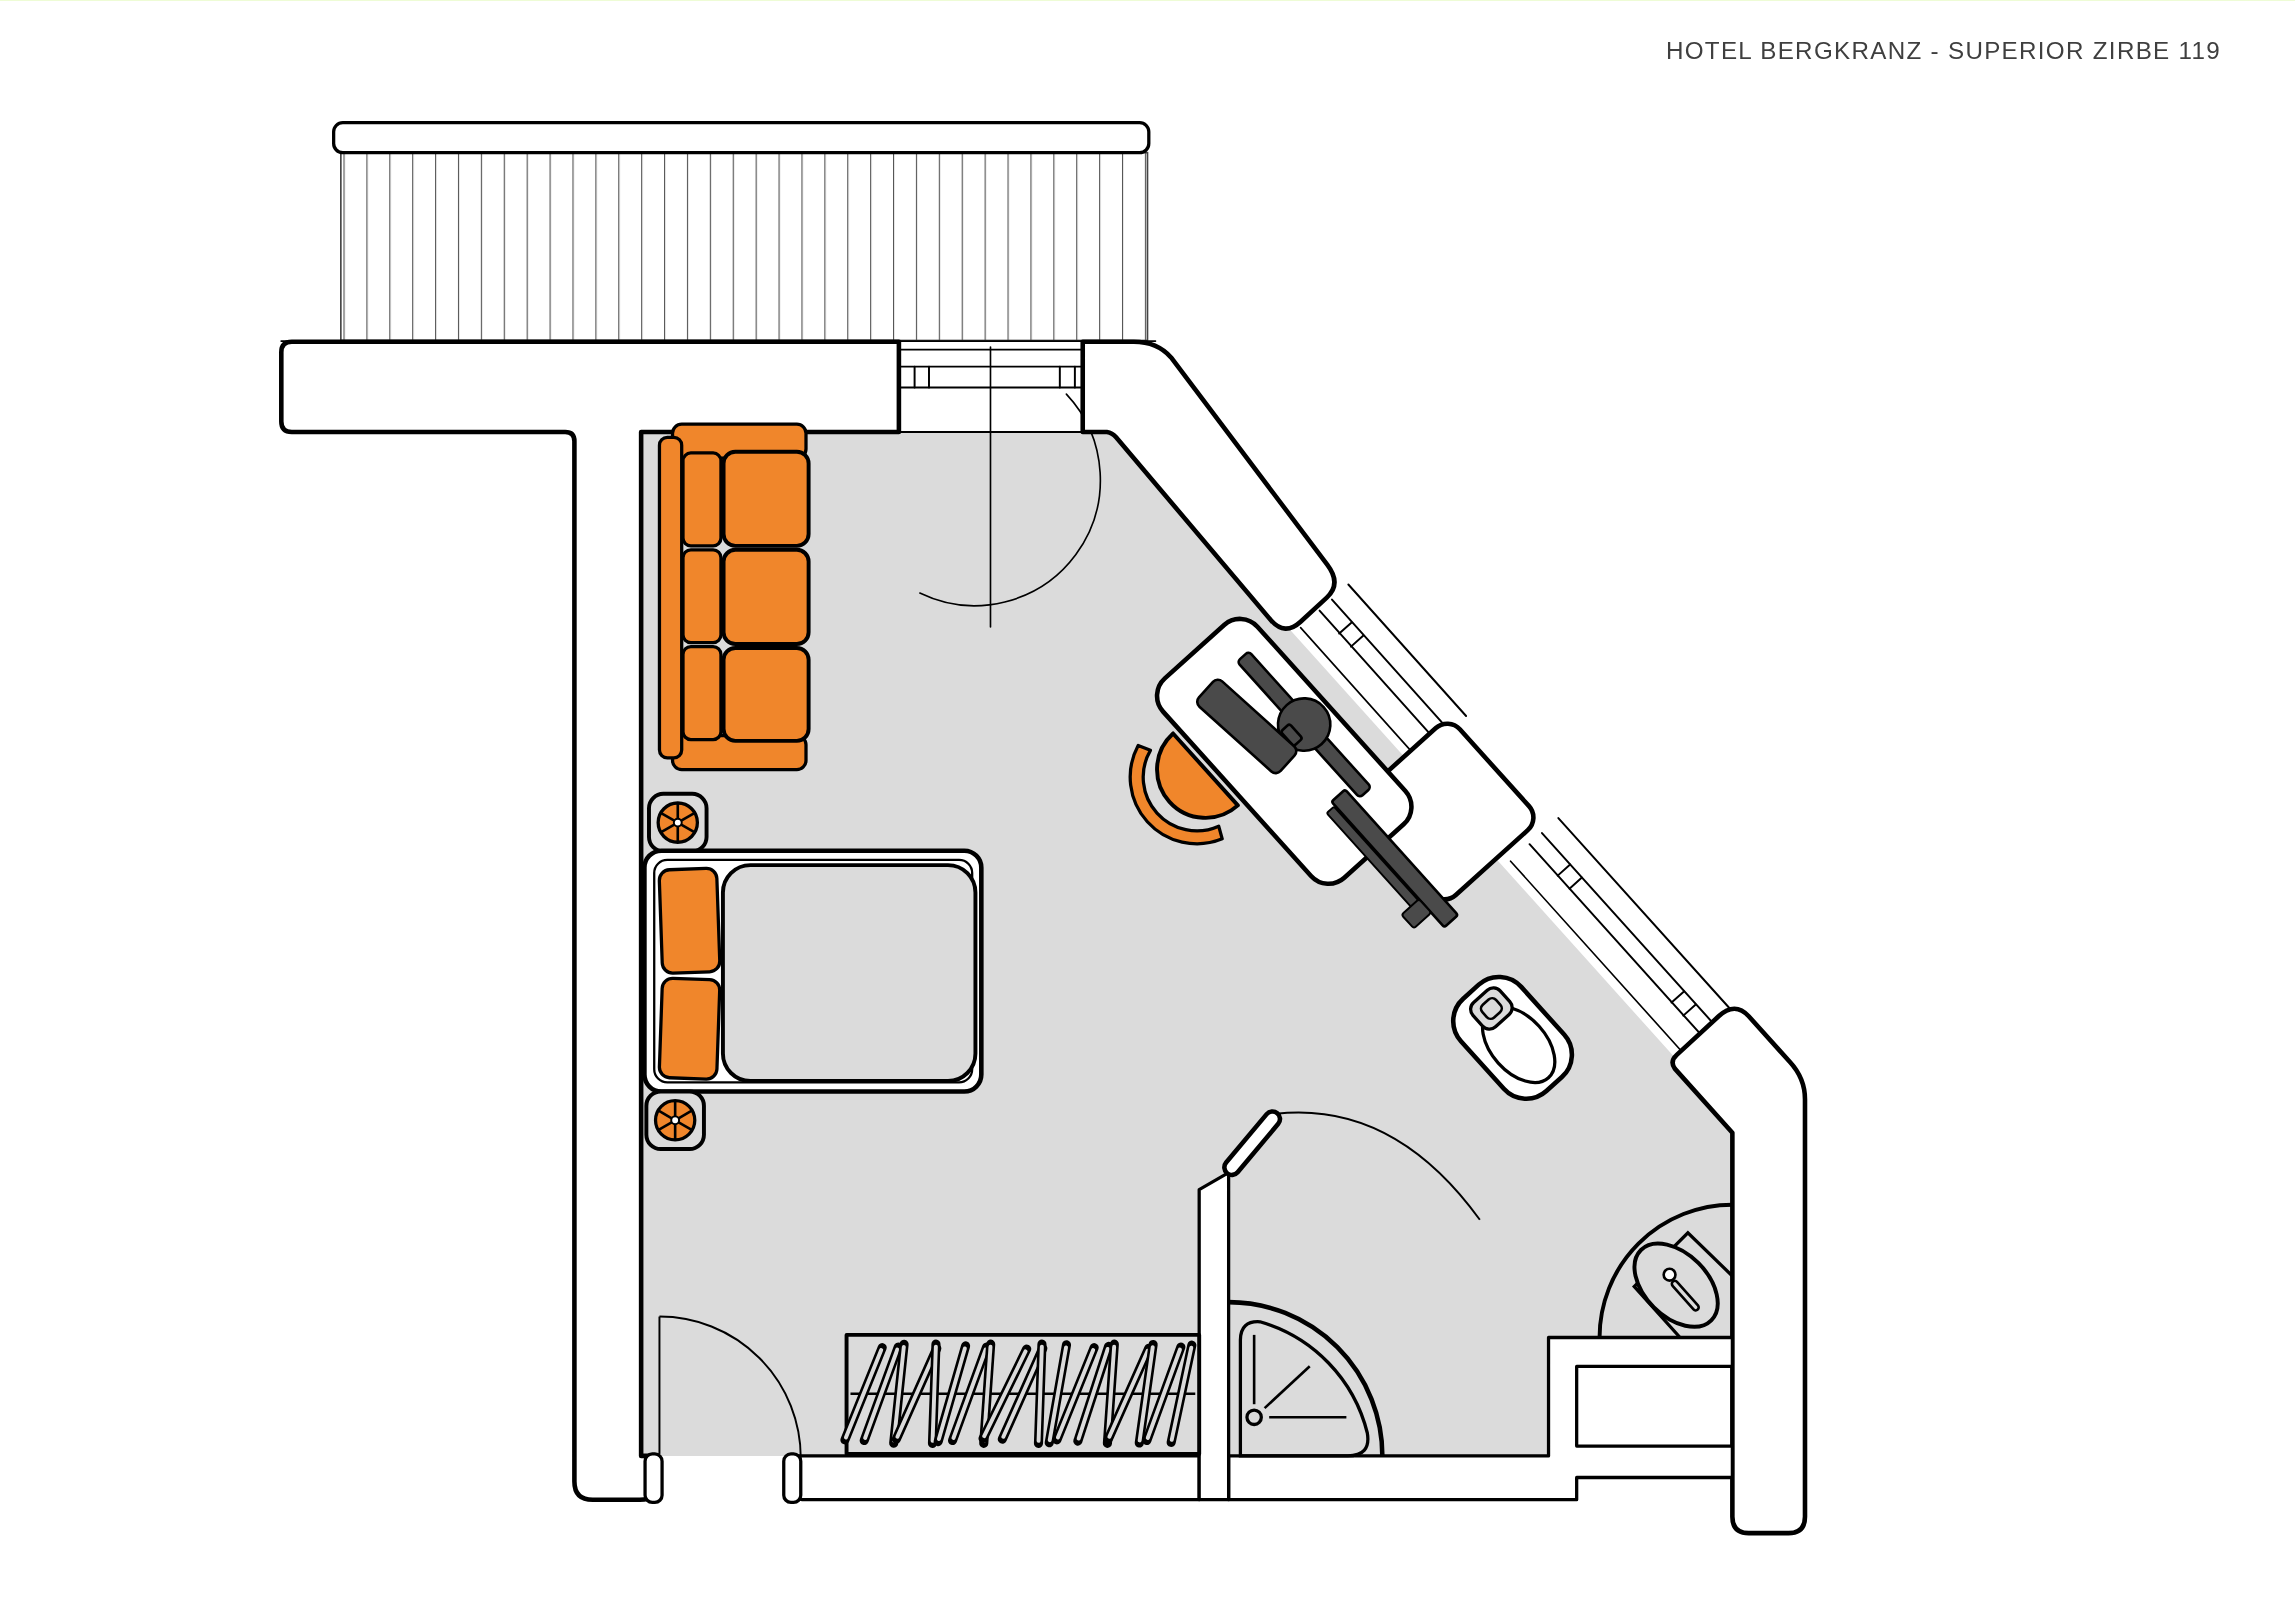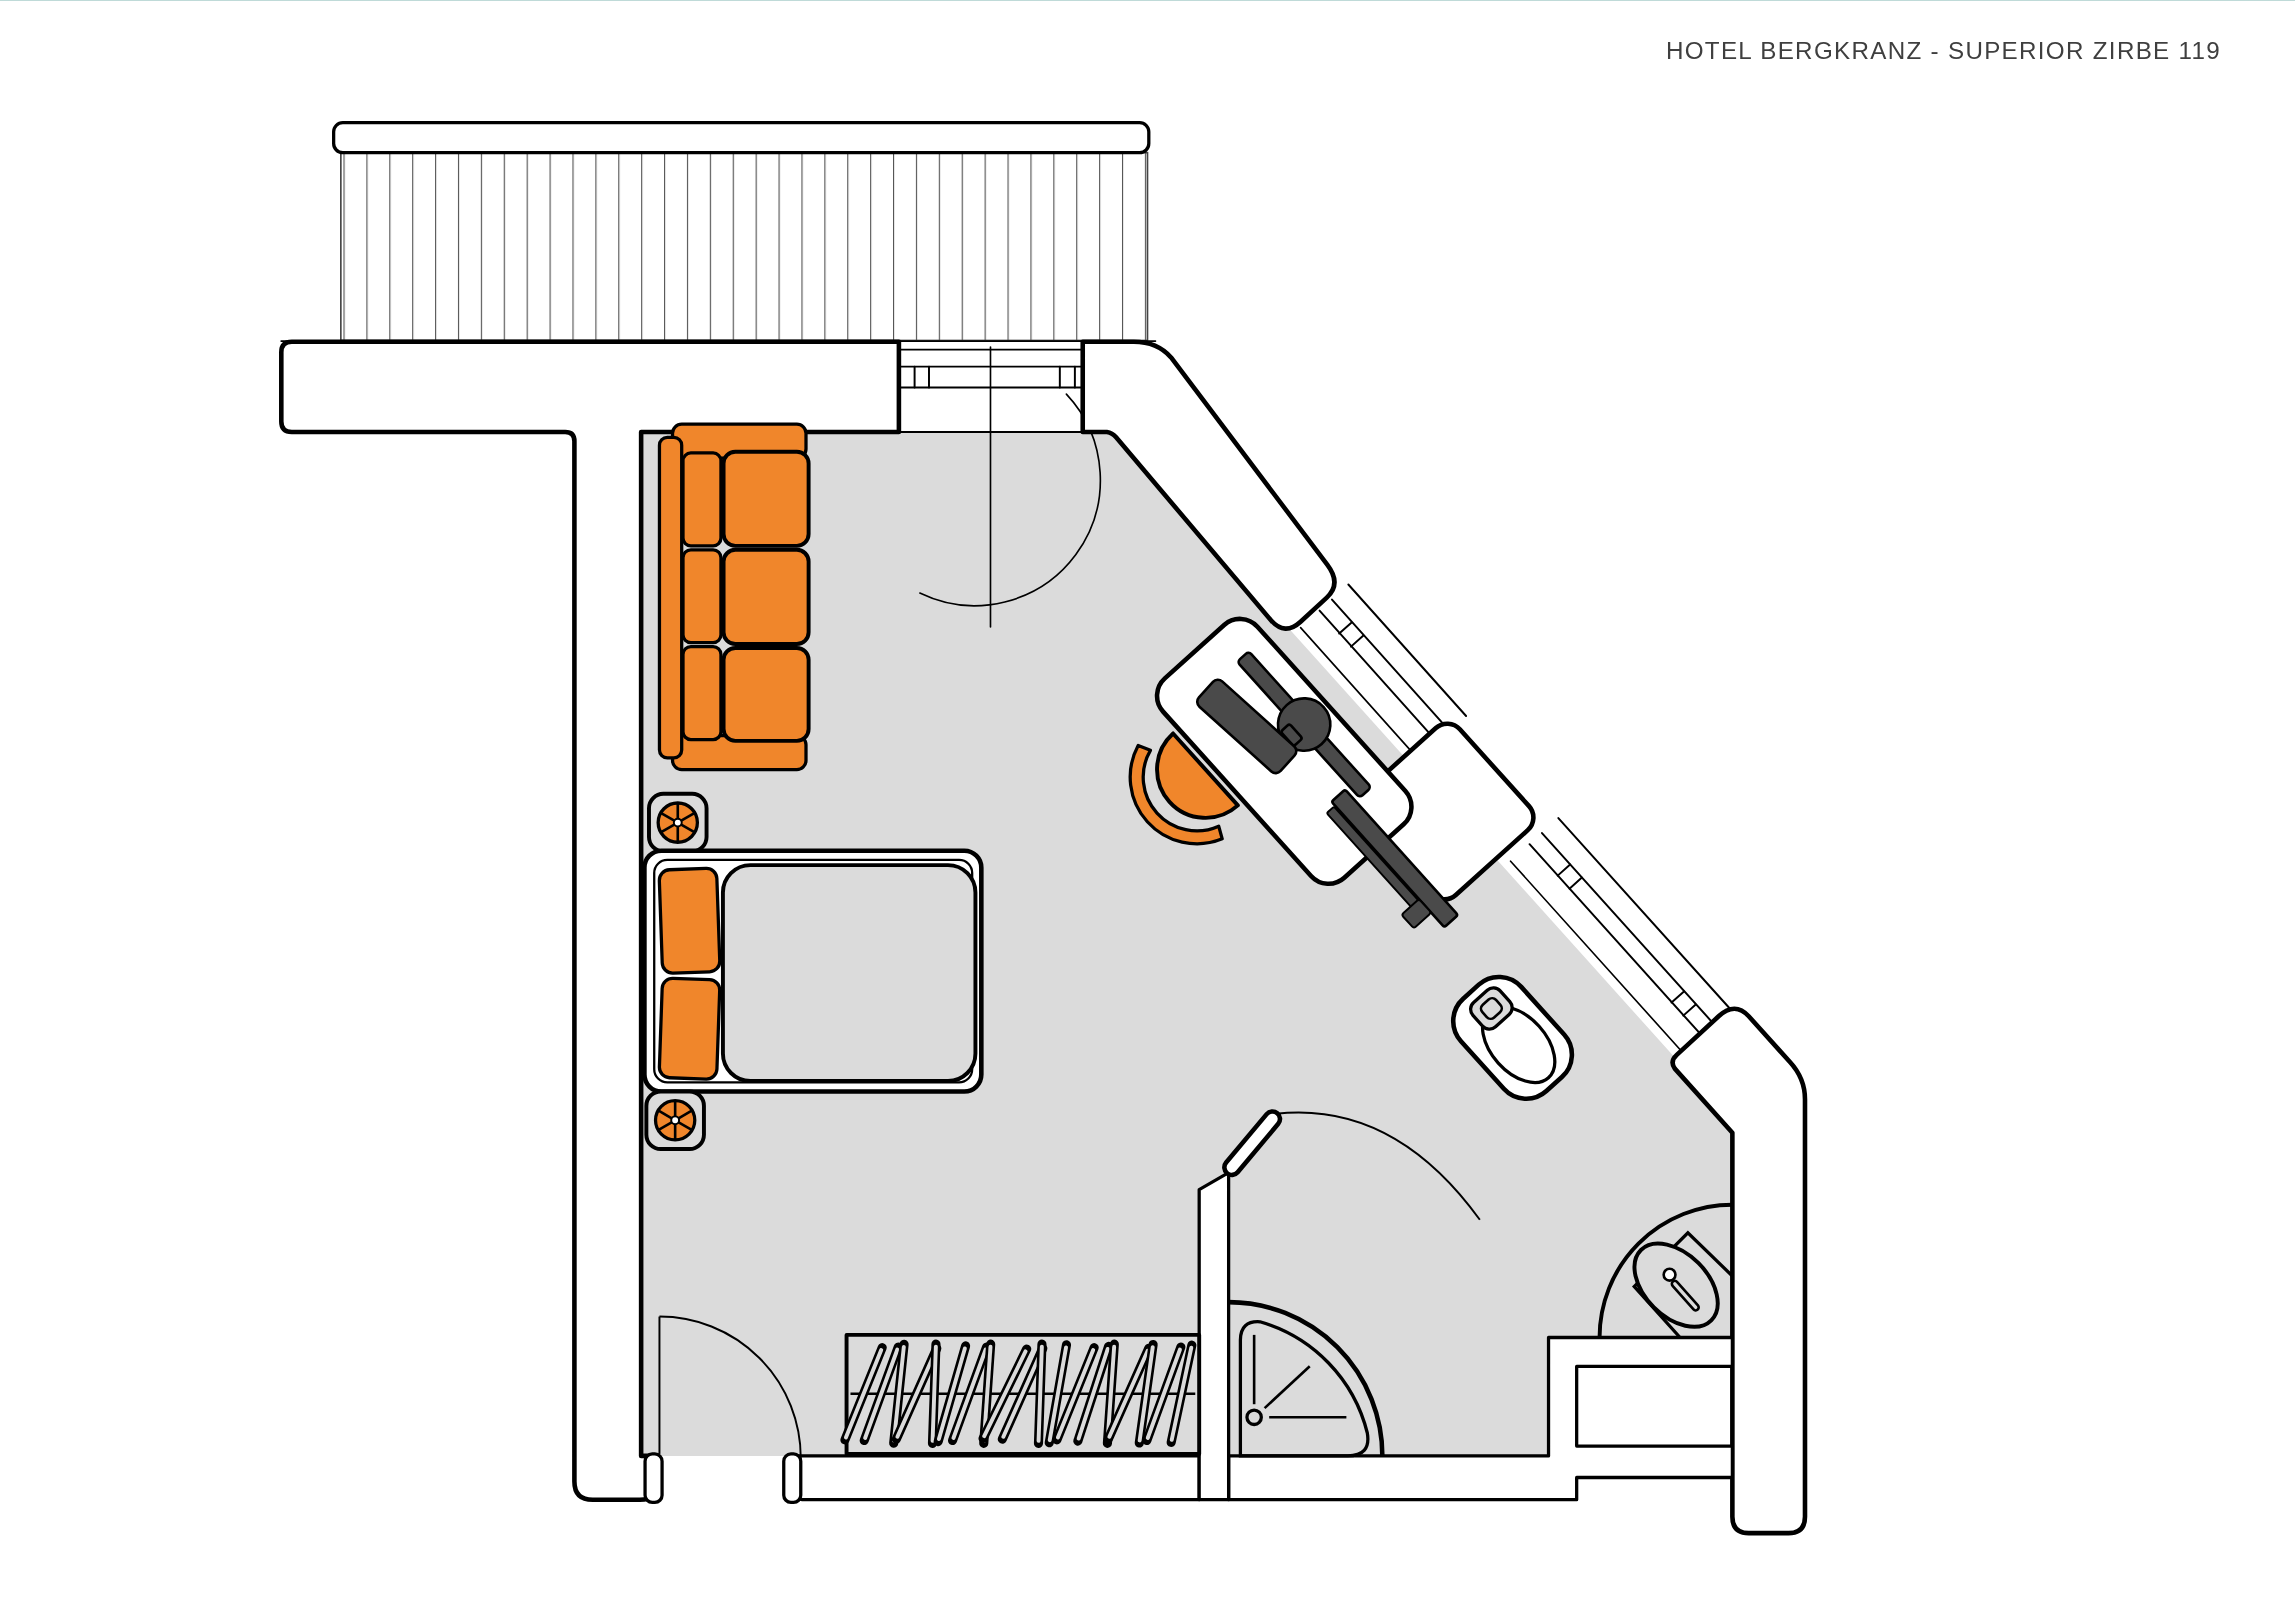--- a/index.html
+++ b/index.html
@@ -1,16 +1,16 @@
 <!DOCTYPE html>
 <html style="font-size:10.5px"><head>
 <meta charset="utf-8">
 <style>
   html,body{margin:0;padding:0;background:#fff;}
-  .page{position:relative;width:2295px;height:1623px;background:#0f766e;overflow:hidden;
+  .page{position:relative;width:2295px;height:1623px;background:#bef264;overflow:hidden;
         font-family:"Liberation Sans", sans-serif;}
   svg{display:block}
   .wall{fill:#ffffff;stroke:#000000;stroke-width:7;stroke-linejoin:round;}
   .wall-thin{fill:#ffffff;stroke:#000000;stroke-width:5;stroke-linejoin:round;}
   .ln3{stroke:#000000;stroke-width:3;fill:none;stroke-linecap:round;}
   .ln2{stroke:#000000;stroke-width:2.5;fill:none;stroke-linecap:round;}
   .arc{stroke:#000000;stroke-width:3;fill:none;}
   .furn{stroke:#000000;stroke-width:6;stroke-linejoin:round;}
   .furn5{stroke:#000000;stroke-width:5;stroke-linejoin:round;}
   .thin4{stroke:#000000;stroke-width:4;fill:none;}

